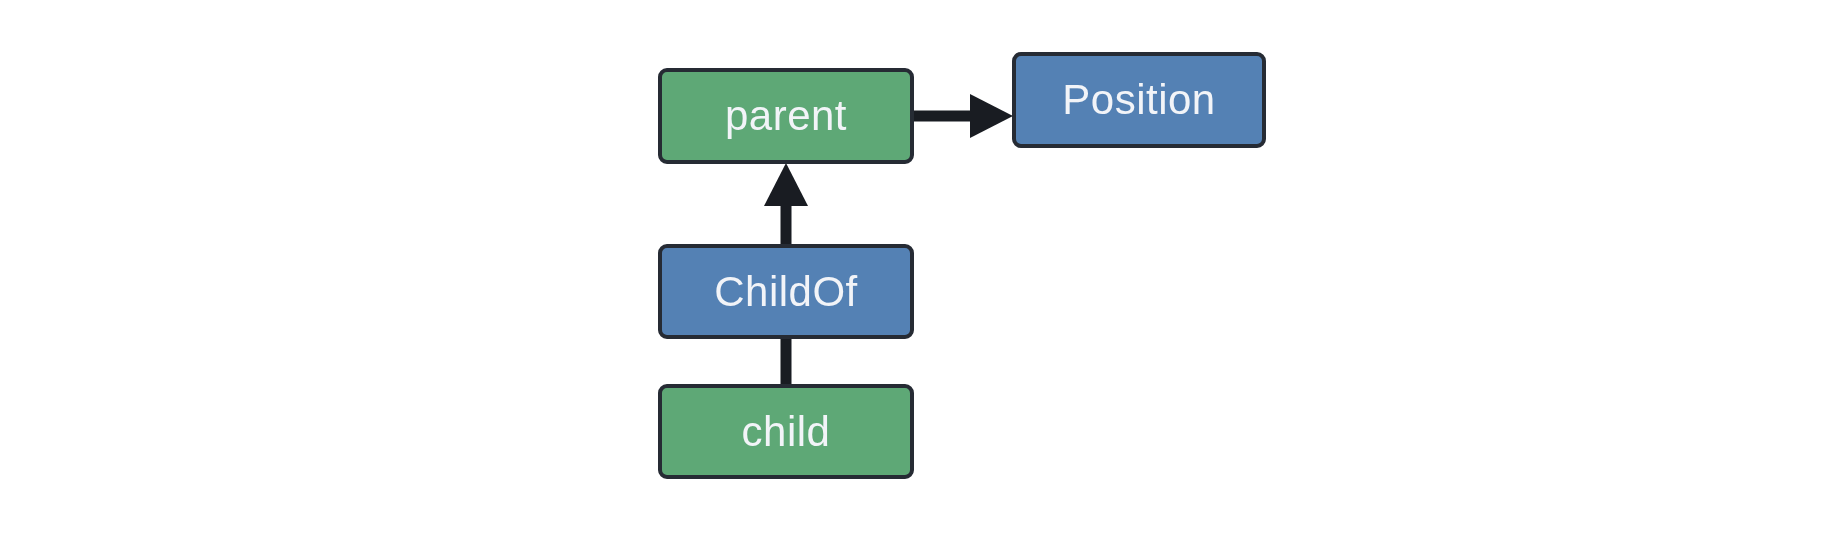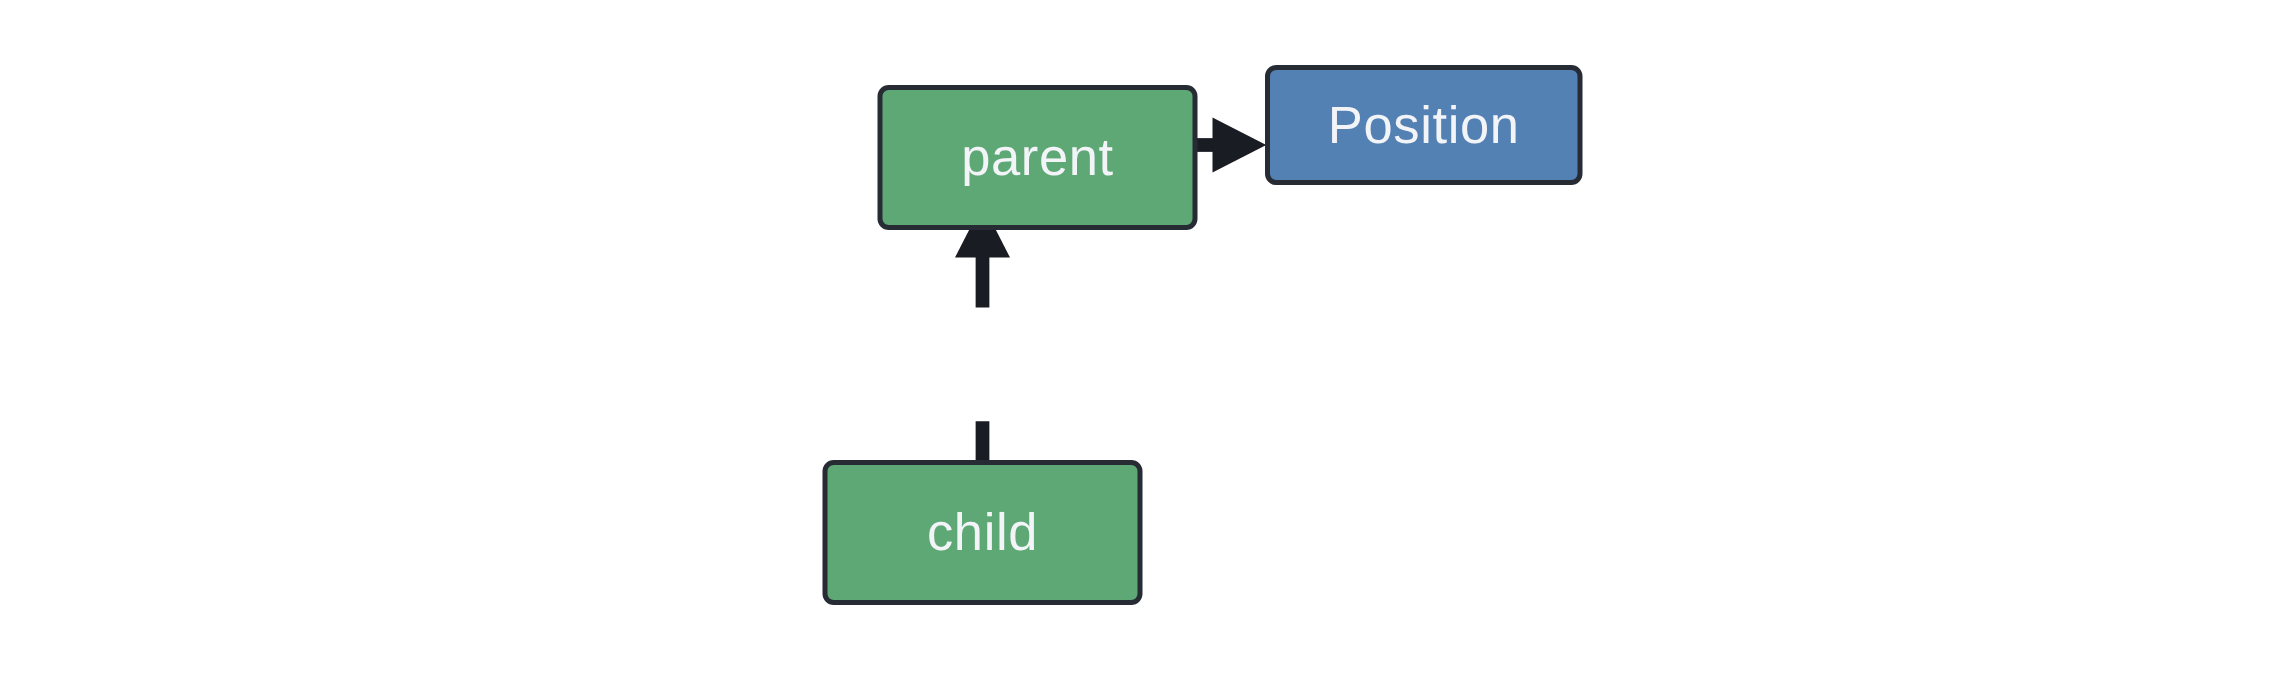--- a/index.html
+++ b/index.html
@@ -36,24 +36,24 @@
     border-radius:9px;
   }
   .node.entity{background:var(--entity-fill);}
   .node.component{background:var(--component-fill);}
   .node .label{
     color:var(--label);
     font-size:42px;
     line-height:1;
     letter-spacing:0.5px;
   }
-  .node-parent  {left:658px; top:68px;  width:256px; height:116px;margin-left:44px;}
+  .node-parent  {left:658px; top:68px;  width:256px; height:96px;}
   .node-position{left:1012px;top:52px;  width:254px; height:96px;}
   .node-childof {left:658px; top:244px; width:256px; height:95px;}
-  .node-child   {left:658px; top:368px; width:256px; height:116px;}
+  .node-child   {left:658px; top:384px; width:256px; height:95px;}
 </style>
 </head>
 <body>
 
 <div class="canvas">
 
   <svg class="edges" viewBox="0 0 1830 548" xmlns="http://www.w3.org/2000/svg">
 
     <g>
       <rect class="ink" x="912" y="110.5" width="62" height="11"></rect>
@@ -71,18 +71,21 @@
   </svg>
 
   <div class="node entity node-parent">
     <span class="label">parent</span>
   </div>
 
   <div class="node component node-position">
     <span class="label">Position</span>
   </div>
 
+  <div class="node component node-childof">
+    <span class="label">ChildOf</span>
+  </div>
 
   <div class="node entity node-child">
     <span class="label">child</span>
   </div>
 
 </div>
 
 </body></html>

